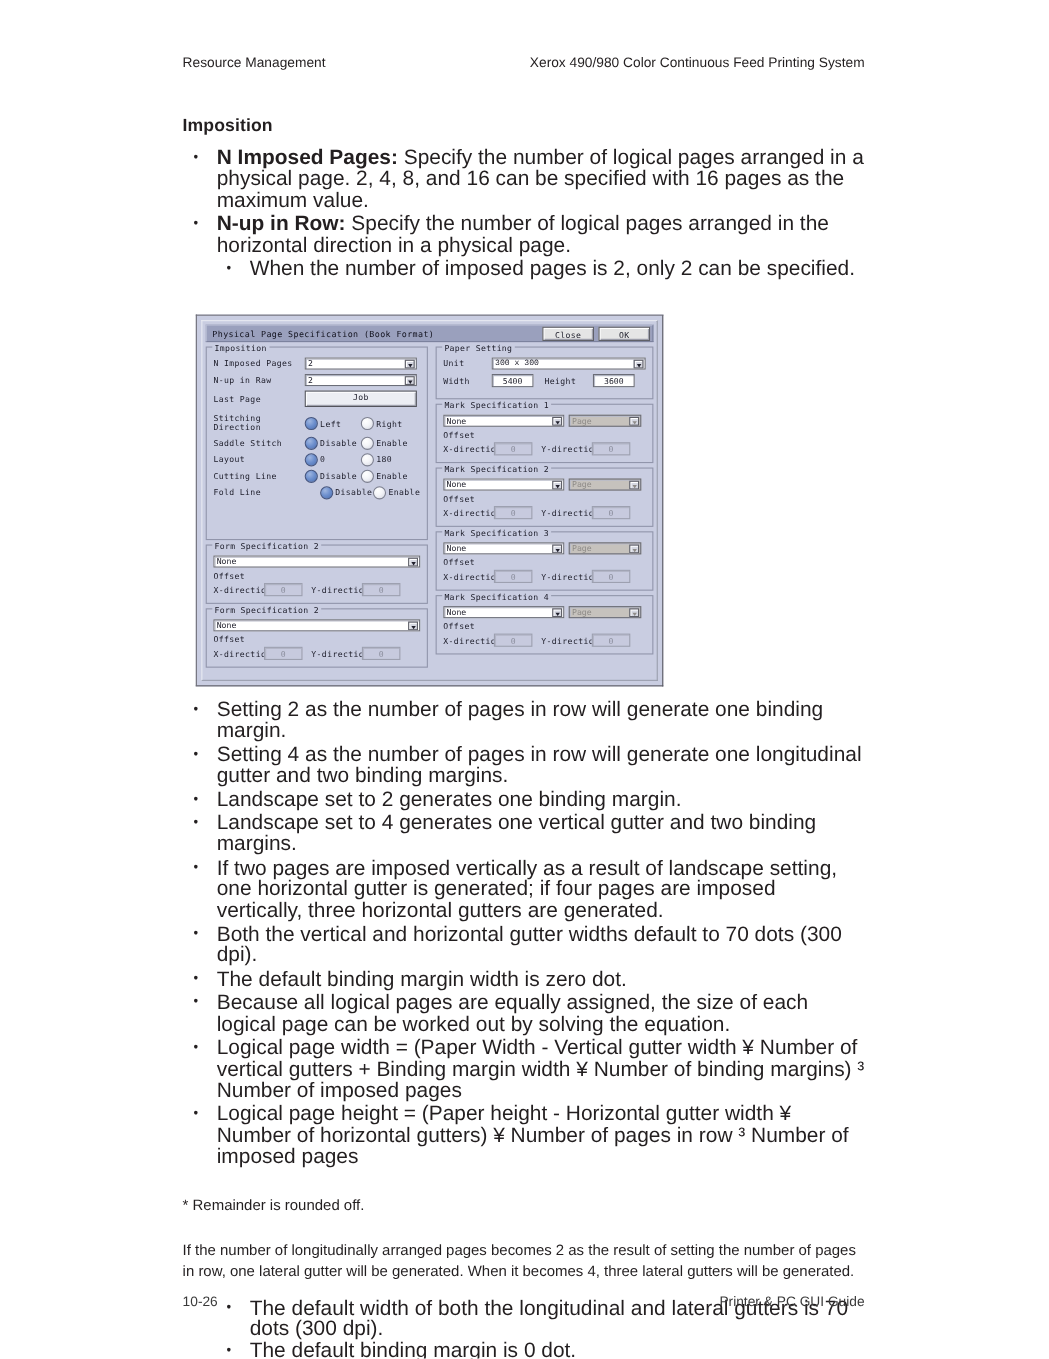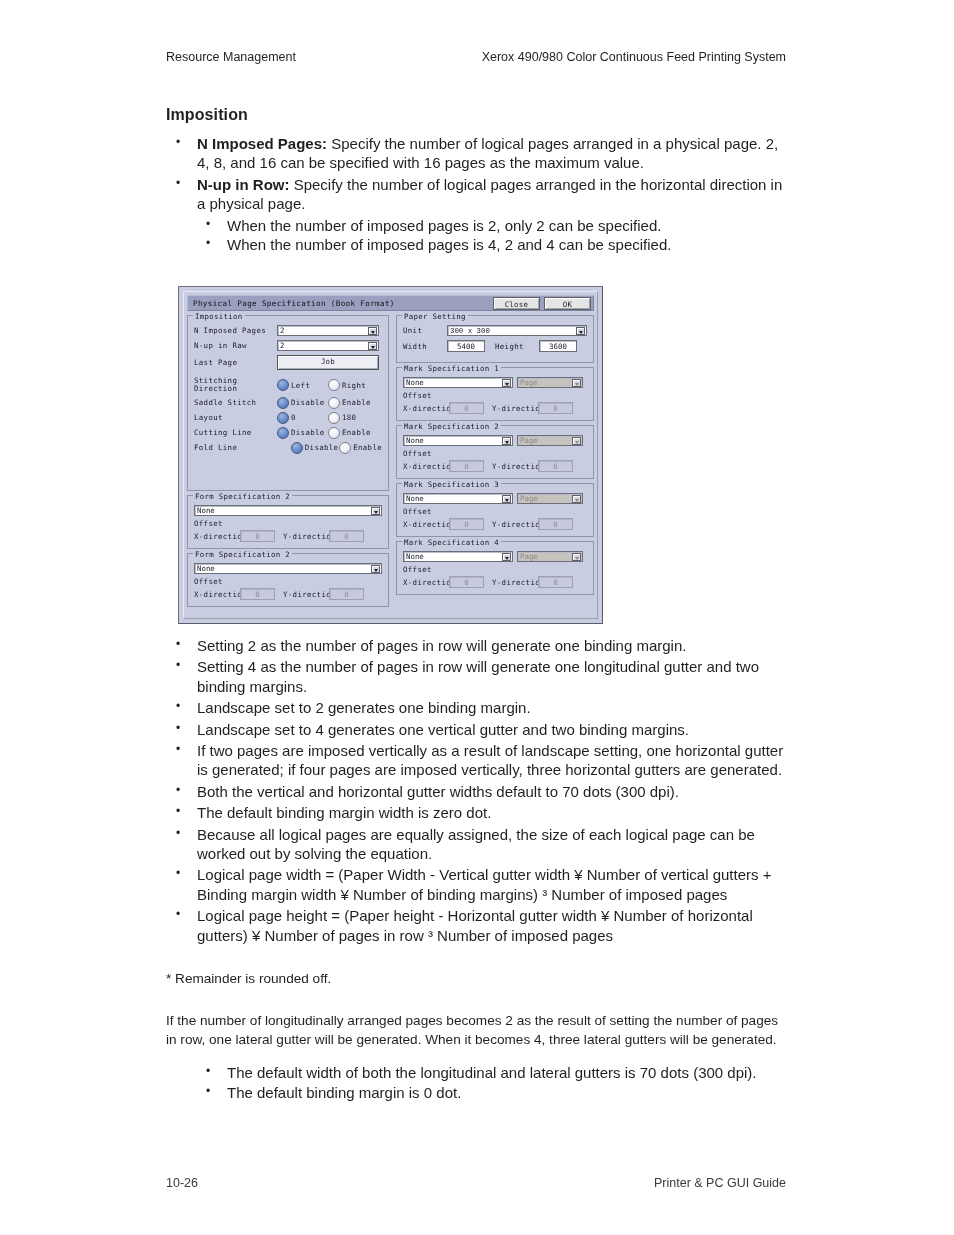--- a/index.html
+++ b/index.html
@@ -53,21 +53,21 @@
   }
 
   ul.bl {
     list-style: none;
     margin: 0;
     padding: 0;
   }
   ul.bl > li {
     position: relative;
     padding-left: 31px;
-    font-size: 15px;
+    font-size: 19px;
     line-height: 19.4px;
     margin-bottom: 2px;
   }
   ul.bl > li::before {
     content: "\2022";
     position: absolute;
     left: 10px;
     top: -1px;
     font-size: 12px;
   }
@@ -298,21 +298,20 @@
     <li>
       <b>N Imposed Pages:</b><span> Specify the number of logical pages arranged in a physical page. 2, 4, 8, and 16 can be specified with 16 pages as the maximum value.</span>
     </li>
     <li>
       <b>N-up in Row:</b><span> Specify the number of logical pages arranged in the horizontal direction in a physical page.</span>
     </li>
   </ul>
 
   <ul class="bl sub">
     <li>When the number of imposed pages is 2, only 2 can be specified.</li>
-    <li>When the number of imposed pages is 4, 2 and 4 can be specified.</li>
   </ul>
 </div>
 
 <div class="dialog-wrap">
   <div class="dialog">
     <div class="dlg-inner">
 
       <div class="titlebar">
         <span class="tt">Physical Page Specification (Book Format)</span>
         <div class="tbtn">Close</div>

